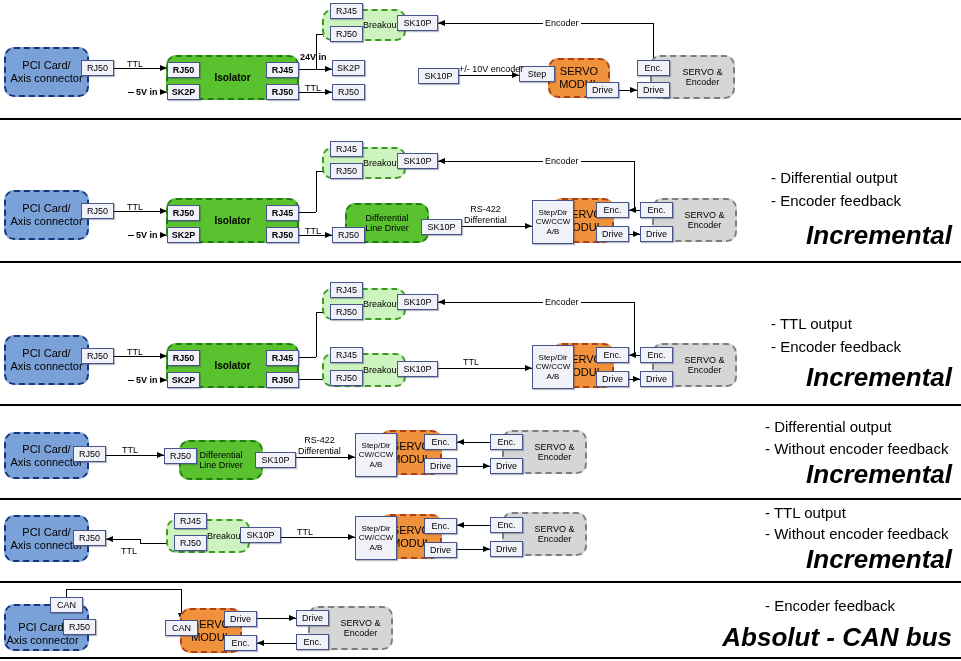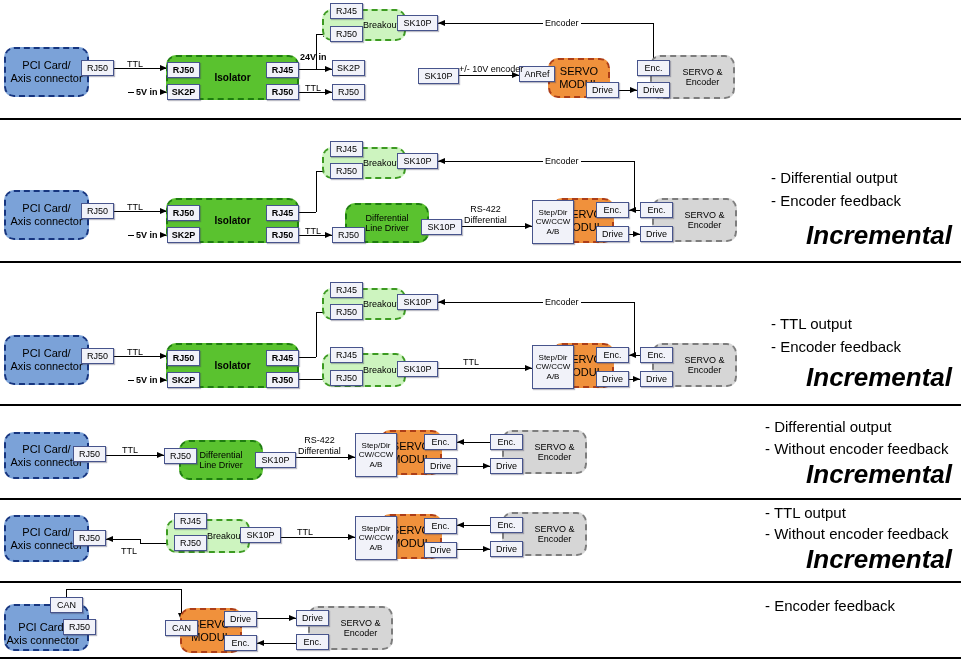--- a/index.html
+++ b/index.html
@@ -139,21 +139,21 @@
       <span class="bl">RJ50</span>
     </div>
     <div class="box port" style="left: 418px; top: 68px; width: 41px; height: 16px;">
       <span class="bl">SK10P</span>
     </div>
     <div class="box servo" style="left: 548px; top: 58px; width: 62px; height: 40px;">
       <span class="bl">SERVO
 MODUL</span>
     </div>
     <div class="box port" style="left: 519px; top: 66px; width: 36px; height: 16px;">
-      <span class="bl">AnRef</span>
+      <span class="bl">Step</span>
     </div>
     <div class="box port" style="left: 586px; top: 82px; width: 33px; height: 16px;">
       <span class="bl">Drive</span>
     </div>
     <div class="box enc" style="left: 650px; top: 55px; width: 85px; height: 44px;">
       <span class="bl">SERVO &amp;
 Encoder</span>
     </div>
     <div class="box port" style="left: 637px; top: 60px; width: 33px; height: 16px;">
       <span class="bl">Enc.</span>
@@ -447,13 +447,14 @@
     <div class="lbl title" style="right: 9px; top: 459px; font-size: 26px;">Incremental</div>
     <div class="lbl wire" style="left: 122px; top: 445px;">TTL</div>
     <div class="lbl wire" style="left: 298px; top: 435px;">RS-422
 Differential</div>
     <div class="lbl bullet" style="left: 765px; top: 504px;">- TTL output</div>
     <div class="lbl bullet" style="left: 765px; top: 525px;">- Without encoder feedback</div>
     <div class="lbl title" style="right: 9px; top: 544px; font-size: 26px;">Incremental</div>
     <div class="lbl wire" style="left: 121px; top: 546px;">TTL</div>
     <div class="lbl wire" style="left: 297px; top: 527px;">TTL</div>
     <div class="lbl bullet" style="left: 765px; top: 597px;">- Encoder feedback</div>
+    <div class="lbl title" style="right: 9px; top: 622px; font-size: 26px;">Absolut - CAN bus</div>
   </div>
 
 </body></html>

